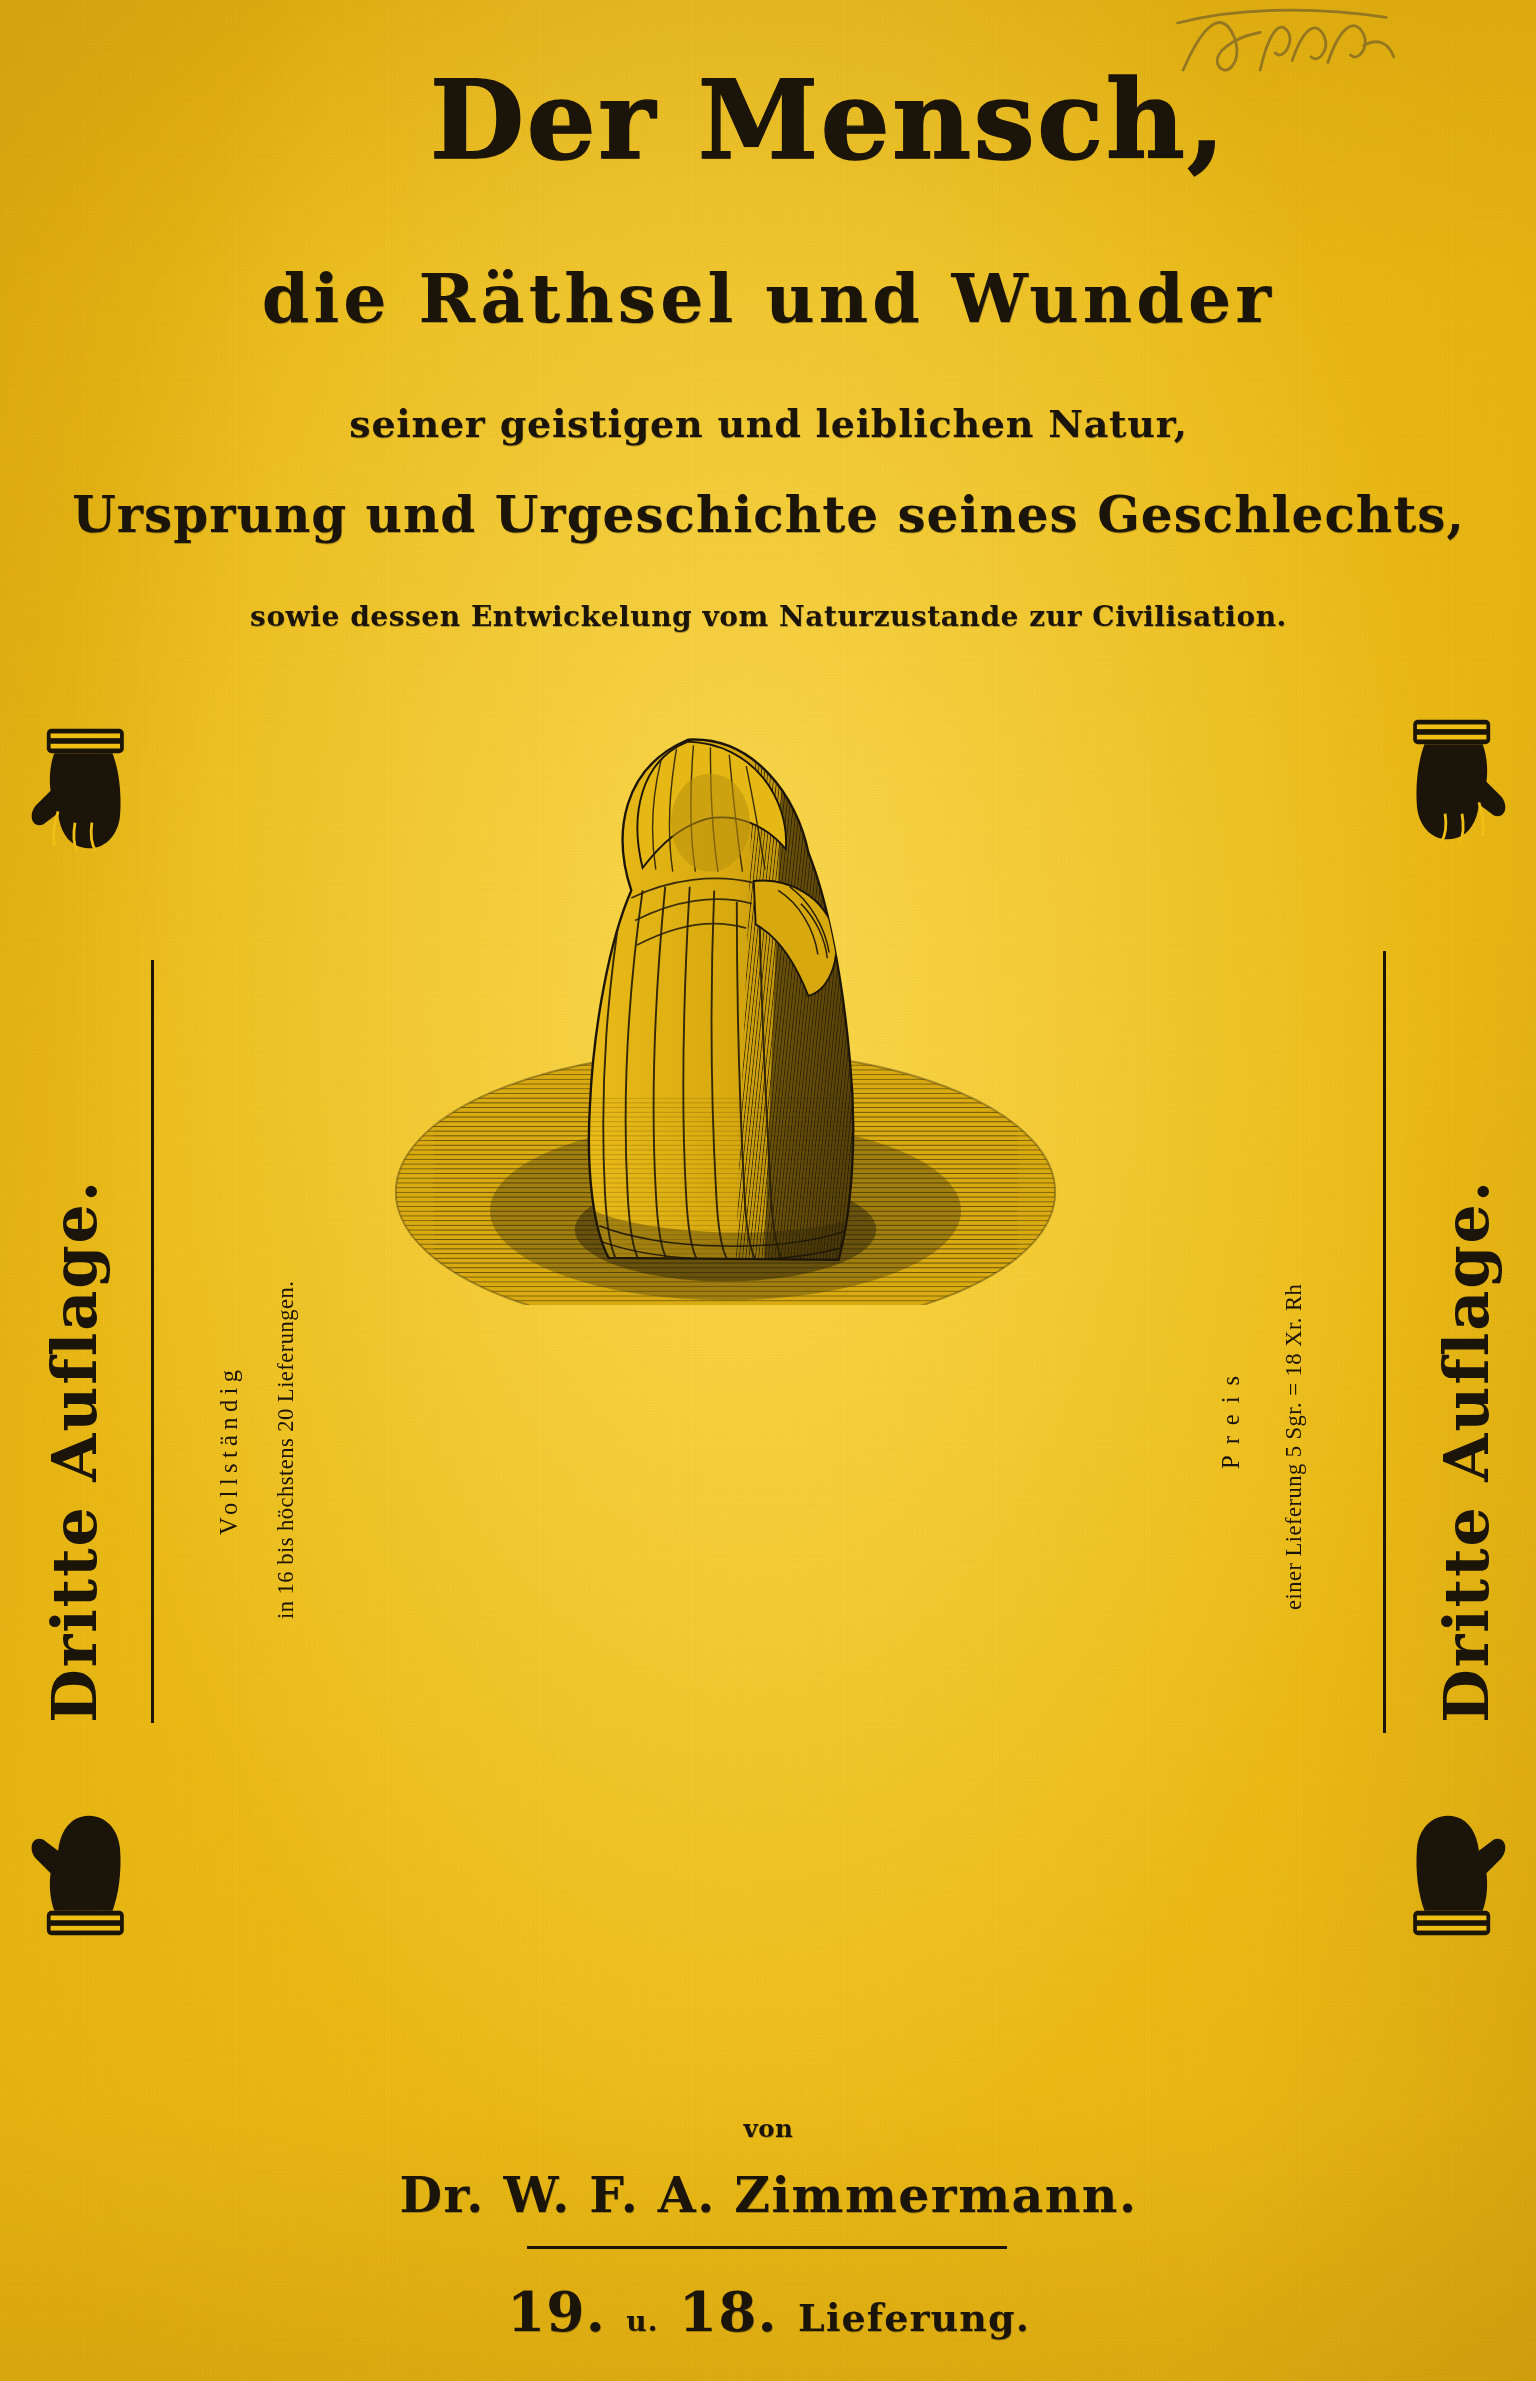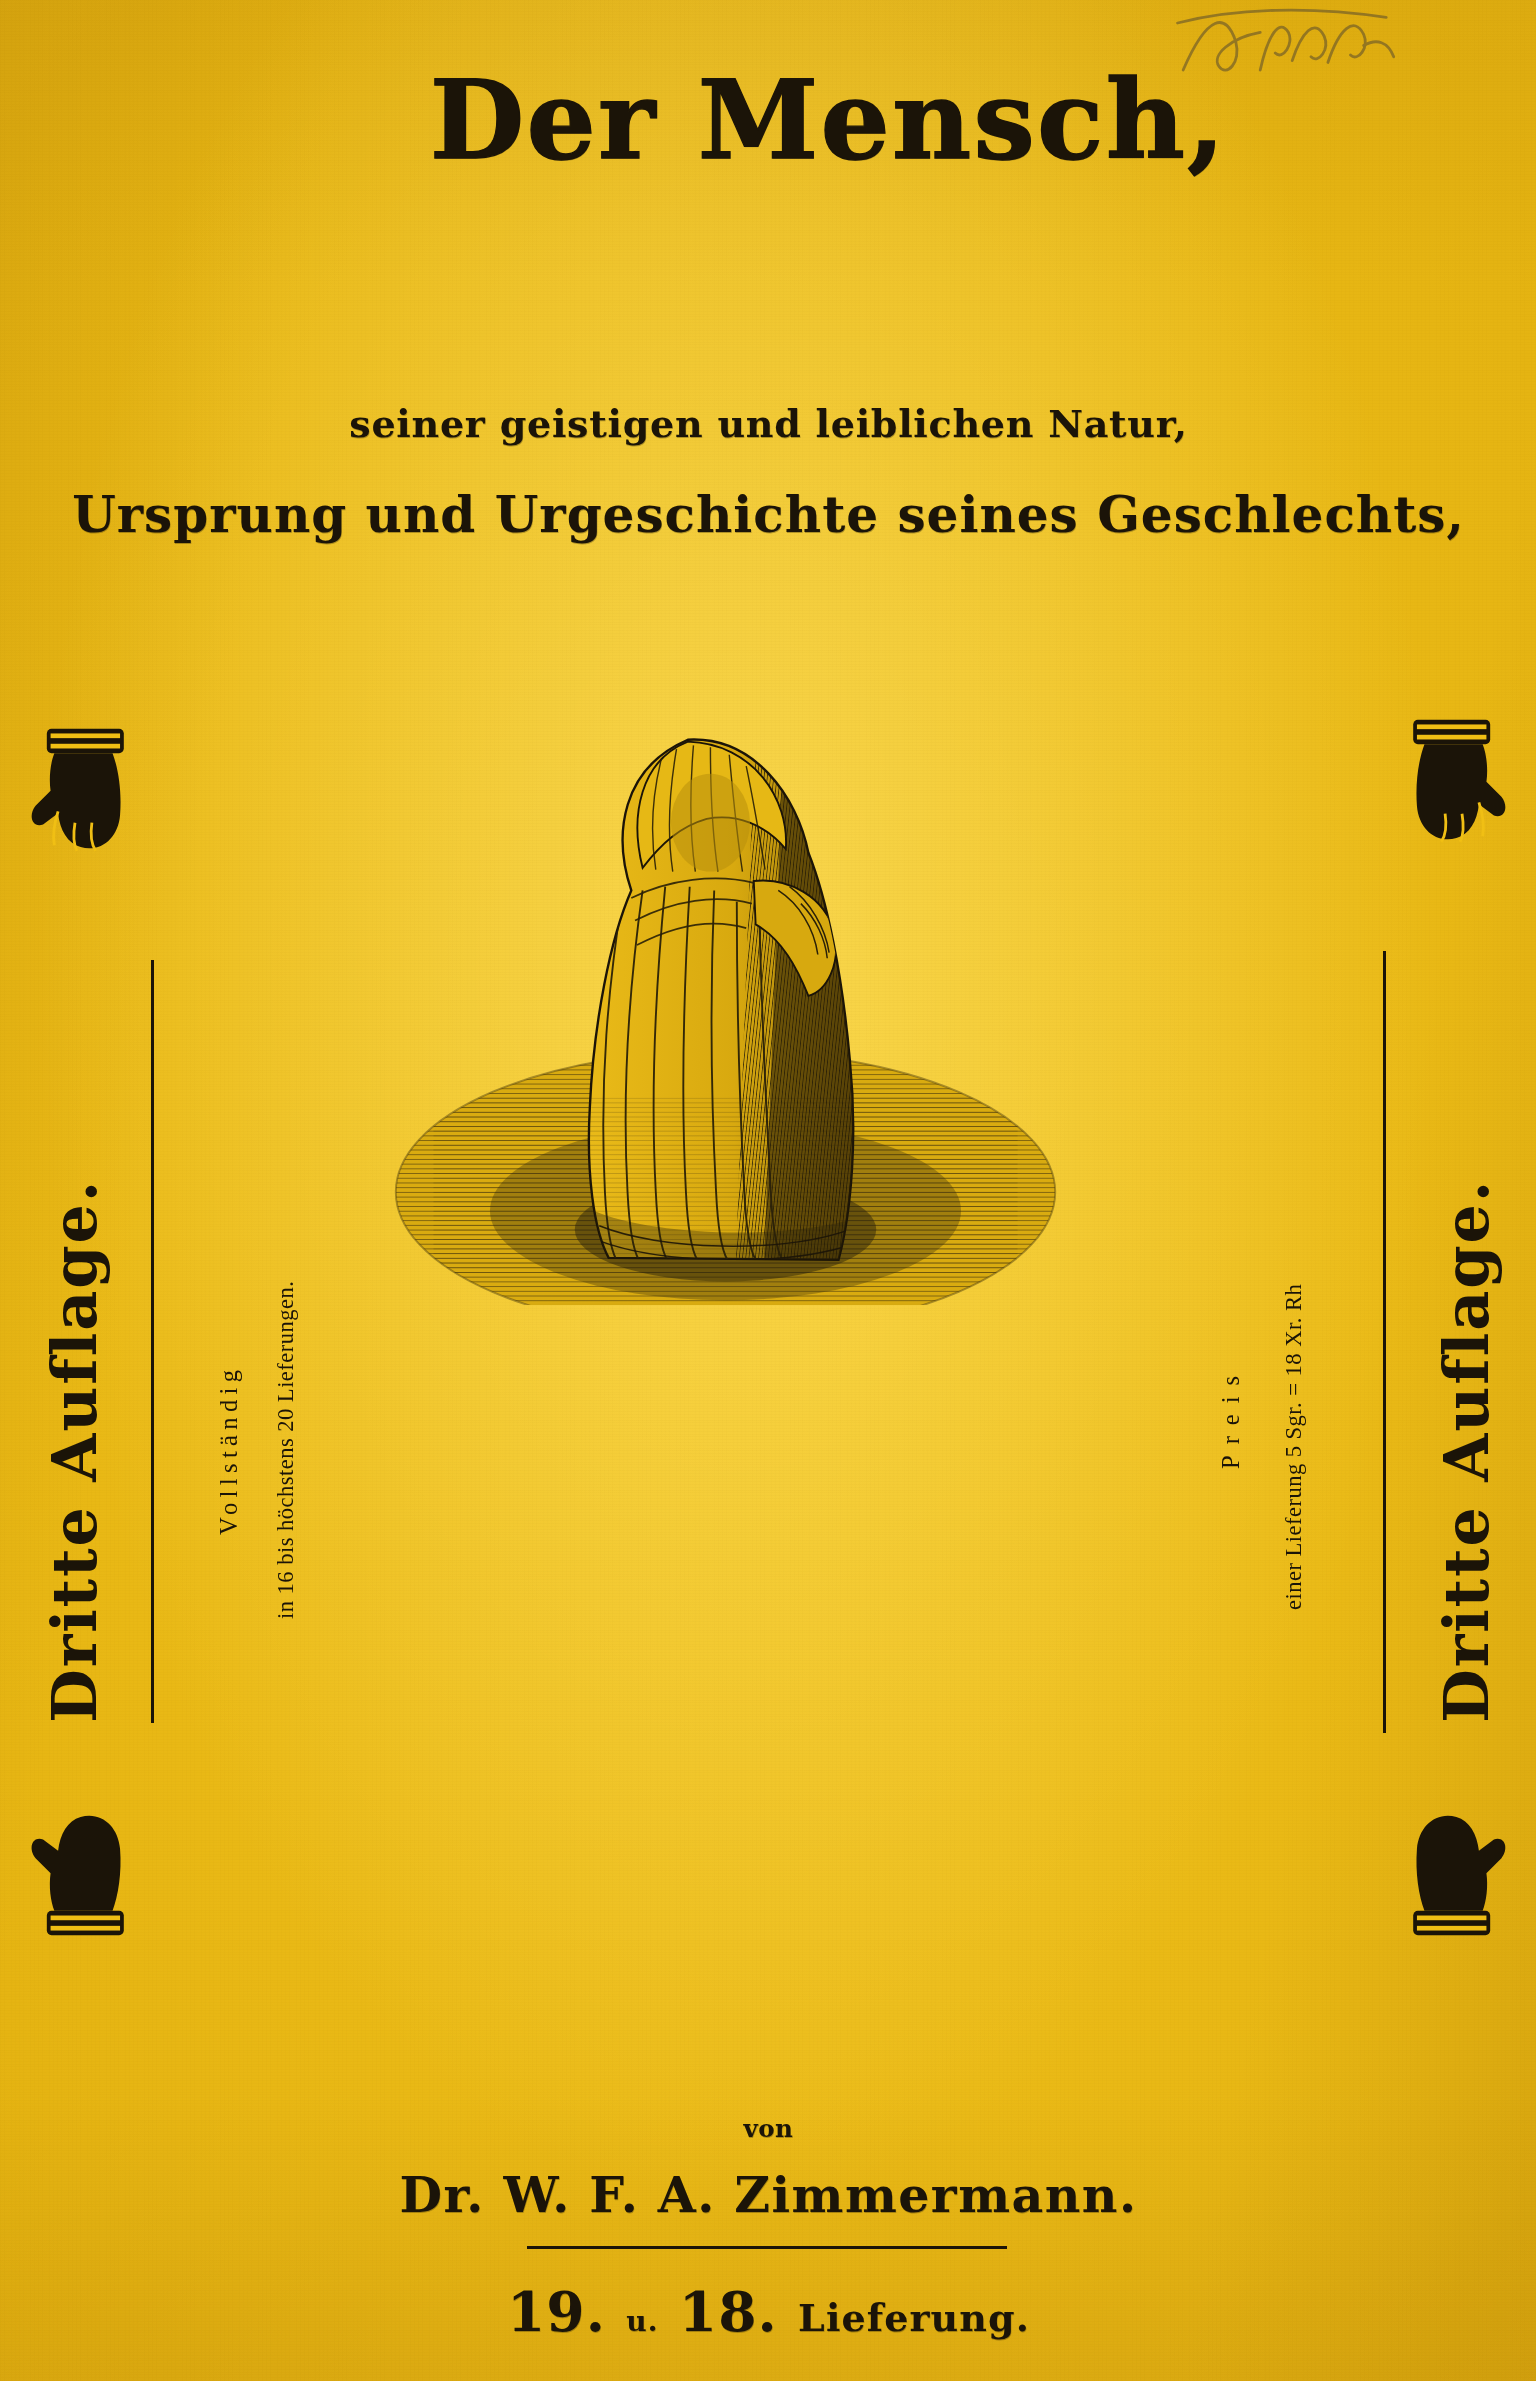--- a/index.html
+++ b/index.html
@@ -139,22 +139,24 @@
       <path d="M14 70 C40 10, 60 8, 70 40 C76 62, 60 78, 52 66 C44 54, 64 36, 96 30"></path>
       <path d="M96 70 C104 34, 116 14, 126 30 C132 42, 120 60, 112 52"></path>
       <path d="M130 60 C140 30, 154 14, 164 34 C170 48, 158 64, 150 56"></path>
       <path d="M168 62 C180 26, 196 12, 206 32 C212 46, 200 62, 192 54"></path>
       <path d="M8 20 C70 4, 150 2, 230 14"></path>
       <path d="M206 44 C220 36, 232 40, 238 56"></path>
     </g>
   </svg>
 
   <div class="frak title-main">Der Mensch,</div>
+  <div class="frak title-sub1">die Räthsel und Wunder</div>
   <div class="frak title-sub3">Ursprung und Urgeschichte seines Geschlechts,</div>
   <div class="frak title-sub2">seiner geistigen und leiblichen Natur,</div>
+  <div class="frak title-sub4">sowie dessen Entwickelung vom Naturzustande zur Civilisation.</div>
 
   <svg class="hand" style="left:26px;top:725px;" viewBox="0 0 120 180">
     <g fill="#1b1408">
       <rect x="22" y="4" width="82" height="26" rx="5"></rect>
       <rect x="26" y="9" width="74" height="5" fill="#f0bf14"></rect>
       <rect x="26" y="20" width="74" height="5" fill="#f0bf14"></rect>
       <path d="M30 30 C26 40 24 56 26 70 L10 86 C2 96 6 110 18 106 L34 94 C36 112 44 126 58 130 C80 136 98 120 100 96 C102 70 98 46 92 30 Z"></path>
       <path d="M34 92 C30 104 28 116 30 128" stroke="#f0bf14" stroke-width="3" fill="none"></path>
       <path d="M52 104 C50 116 50 126 54 134" stroke="#f0bf14" stroke-width="3" fill="none"></path>
       <path d="M70 104 C68 118 70 128 74 134" stroke="#f0bf14" stroke-width="3" fill="none"></path>

